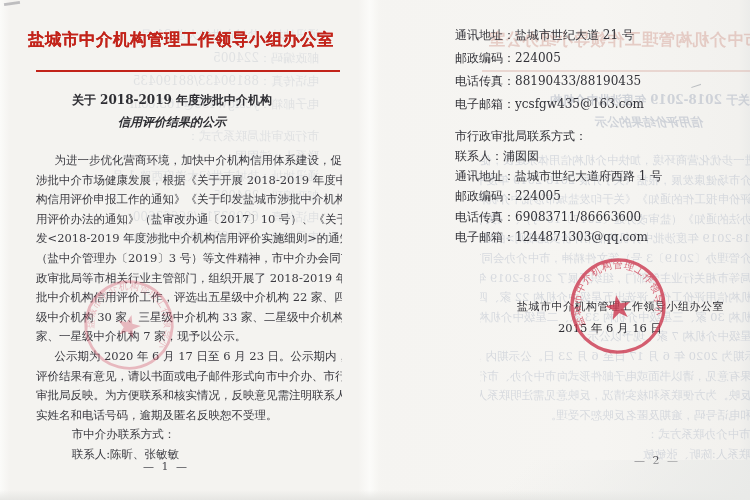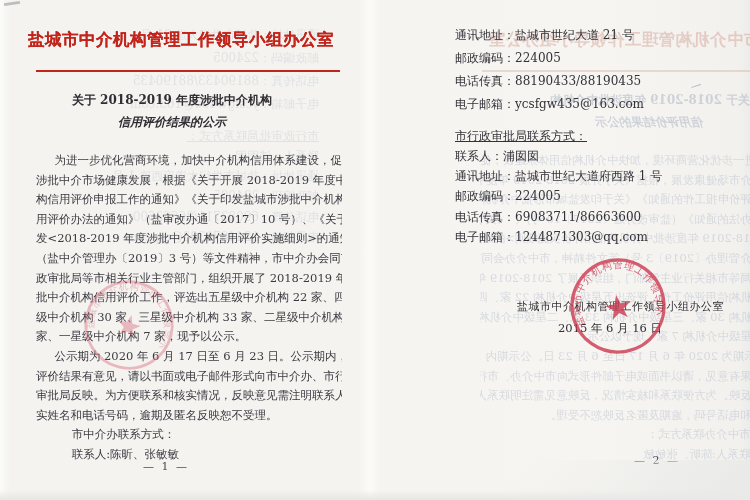--- a/index.html
+++ b/index.html
@@ -34,21 +34,21 @@
   .jf{text-align:justify;text-align-last:justify;}
   .ind1{text-indent:1.6em;}
   .ind3{text-indent:3.1em;}
   .pageno{position:absolute;font-size:11px;color:#4a4a50;letter-spacing:2px;z-index:1;white-space:nowrap;}
   #p1-pageno{top:460px;left:0;right:40px;text-align:center;}
   #p2-pageno{top:454px;left:262px;}
 
   
   .contact-block{position:absolute;left:83px;font-size:12px;color:#323238;z-index:1;white-space:nowrap;}
   #p2-block1{top:24px;line-height:23px;}
-  #p2-heading2{top:126px;line-height:20px;text-decoration:underline;}
+  #p2-heading2{top:126px;line-height:20px;}
   #p2-block2{top:146px;line-height:20.2px;}
   .signature{position:absolute;top:299px;right:26px;font-size:11px;color:#2f2f35;z-index:1;white-space:nowrap;letter-spacing:.5px;}
   .sig-date{position:absolute;top:321px;left:186px;font-size:11.5px;color:#2f2f35;z-index:1;white-space:nowrap;}
 
   
   .seal{position:absolute;z-index:2;pointer-events:none;}
   #seal-p2{left:196px;top:256px;width:100px;height:100px;opacity:.8;transform:rotate(-10deg);}
   #seal-p1{left:82px;top:278px;width:94px;height:94px;opacity:.38;transform:rotate(14deg);}
 
   

